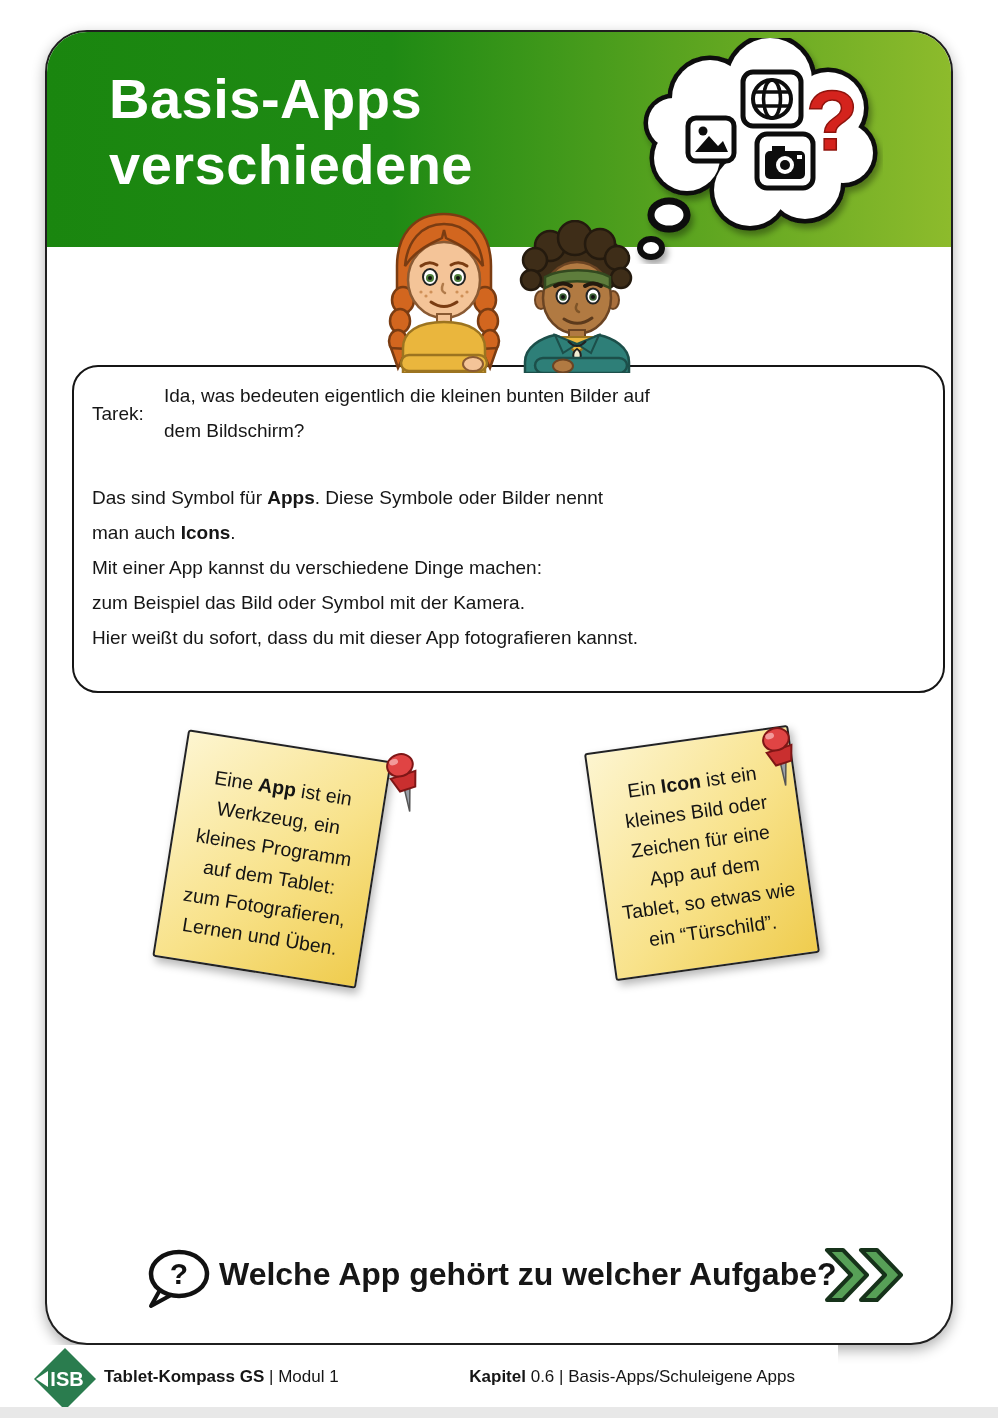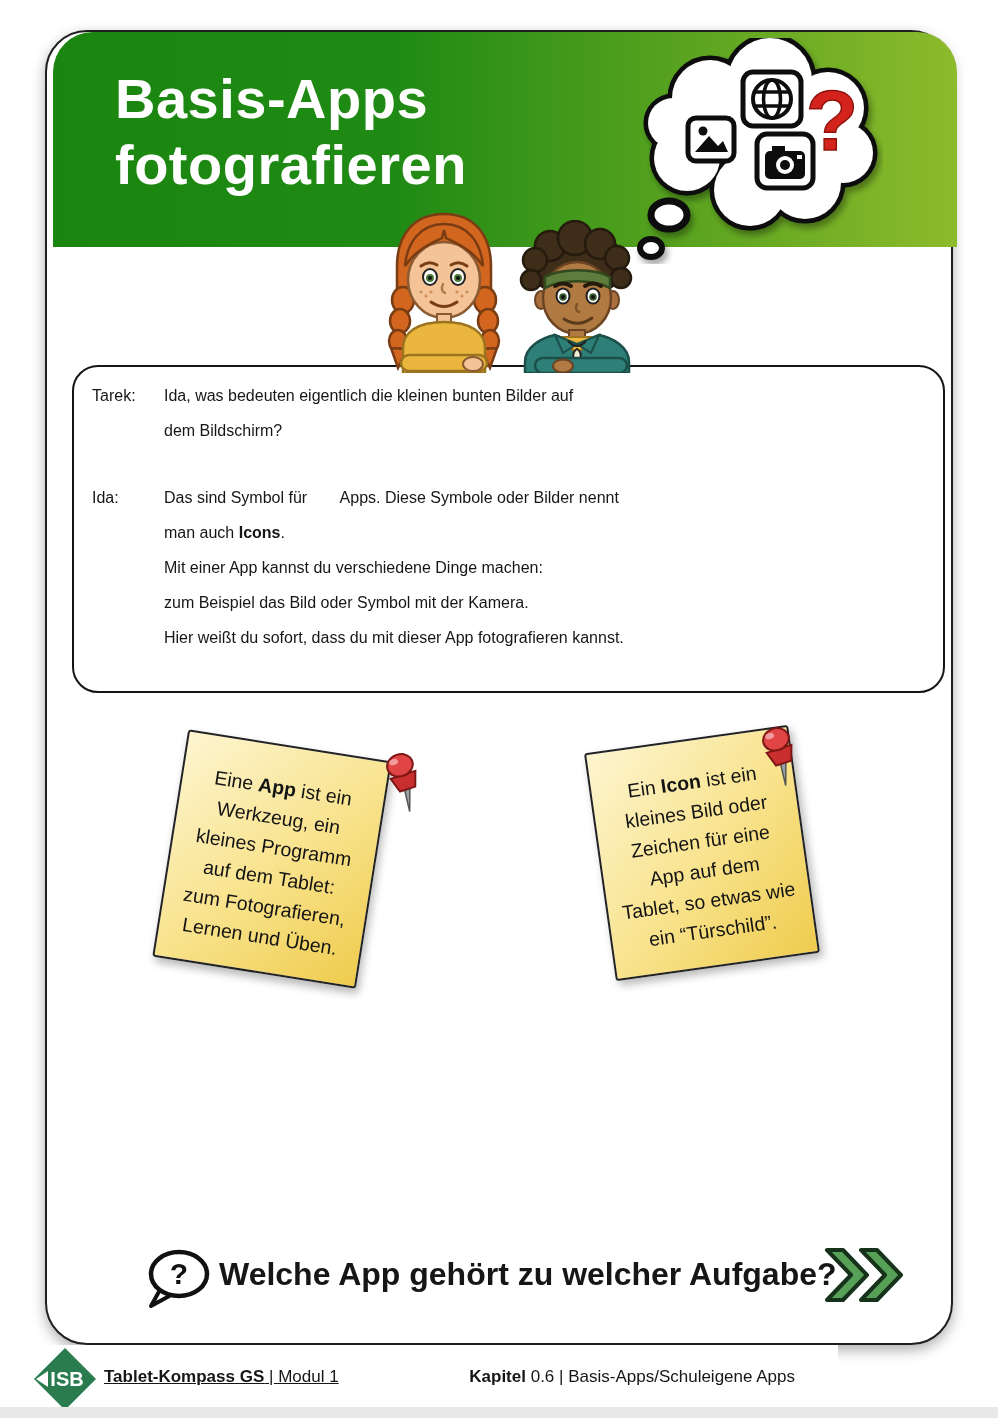--- a/index.html
+++ b/index.html
@@ -6,39 +6,39 @@
   html,body { width:998px; height:1418px; background:#ffffff;
     font-family:"Liberation Sans", sans-serif; color:#161616; }
   .page { position:relative; width:998px; height:1418px; overflow:hidden; background:#fff; }
 
   
   .card { position:absolute; left:45px; top:30px; width:908px; height:1315px;
     background:#fff; border:2px solid #1f1f1f; border-radius:42px;
     box-shadow:0 5px 14px rgba(0,0,0,.32); }
 
   
-  .header { position:absolute; left:6px; top:0; width:100%; height:215px;
+  .header { position:absolute; left:0; top:0; width:100%; height:215px;
     border-radius:40px 40px 0 0; z-index:1;
     background:linear-gradient(90deg,#1a860f 0%,#1f8a14 38%,#5da520 72%,#8dbb2c 100%); }
   .title { position:absolute; left:62px; top:34px; color:#fff;
     font-size:56px; font-weight:600; line-height:66px; letter-spacing:.5px; }
 
   
   .bubble { position:absolute; left:588px; top:6px; width:248px; height:226px; z-index:2; }
 
   
   .kid { position:absolute; z-index:3; }
   .kid.girl { left:336px; top:176px; width:122px; height:165px; }
   .kid.boy  { left:458px; top:188px; width:150px; height:153px; }
 
   
   .dialog { position:absolute; left:25px; top:333px; width:873px; height:328px;
     background:#fff; border:2.5px solid #151515; border-radius:26px; z-index:2;
     padding:11px 22px 0 18px; }
-  .dlg-entry { display:flex; font-size:16px; line-height:35px; }
+  .dlg-entry { display:flex; font-size:19px; line-height:35px;align-items:center; }
   .dlg-entry + .dlg-entry { margin-top:32px; }
   .speaker { flex:0 0 72px; }
   .dlg-lines { flex:1; }
 
   
   .note { position:absolute; width:206px; min-height:210px; padding:26px 10px 20px;
     background:linear-gradient(135deg,#fdf5d0 0%,#f8e28a 55%,#efcc4e 100%);
     border:2px solid #222; border-radius:3px;
     box-shadow:3px 5px 9px rgba(0,0,0,.28);
     font-size:19.5px; line-height:30px; text-align:center; color:#141414; z-index:2; }
@@ -50,36 +50,36 @@
 
   
   .question-row { position:absolute; left:0; top:1202px; width:100%; height:70px; z-index:2; }
   .q-icon { position:absolute; left:98px; top:14px; width:68px; height:62px; }
   .q-text { position:absolute; left:172px; top:22px; font-size:32px; font-weight:700; }
   .chevrons { position:absolute; left:774px; top:8px; width:86px; height:66px; }
 
   
   .footer { position:absolute; left:0; top:1345px; width:838px; height:63px; background:#fff; }
   .isb-logo { position:absolute; left:33px; top:2px; width:64px; height:64px; }
-  .foot-left { position:absolute; left:104px; top:22px; font-size:17px;text-decoration:underline; }
+  .foot-left { position:absolute; left:104px; top:22px; font-size:17px; }
   .foot-right { position:absolute; right:43px; top:22px; font-size:17px; }
   .bold { font-weight:700; }
   .bottom-strip { position:absolute; left:0; top:1407px; width:998px; height:11px; background:#e8e8e8; }
 </style>
 </head>
 <body>
 
 <div class="page">
 
   <div class="card">
 
     <div class="header">
       <div class="title">
         <div>Basis-Apps</div>
-        <div>fotografieren</div>
+        <div>verschiedene</div>
       </div>
     </div>
 
     <div class="bubble">
       <svg viewBox="0 0 248 226" width="248" height="226">
         <defs>
           <filter id="ds" x="-20%" y="-20%" width="150%" height="150%">
             <feDropShadow dx="3" dy="5" stdDeviation="3" flood-opacity="0.35"></feDropShadow>
           </filter>
         </defs>
@@ -244,23 +244,22 @@
 
     <div class="dialog">
       <div class="dlg-entry">
         <span class="speaker">Tarek:</span>
         <div class="dlg-lines">
             <div><span>Ida, was bedeuten eigentlich die kleinen bunten Bilder auf</span></div>
             <div><span>dem Bildschirm?</span></div>
           </div>
       </div>
       <div class="dlg-entry">
-        <span class="speaker">Ida:</span>
         <div class="dlg-lines">
-            <div><span>Das sind Symbol für </span><span style="font-weight: 400; margin-left: 28px;">Apps</span><span>. Diese Symbole oder Bilder nennt</span></div>
+            <div><span>Das sind Symbol für </span><span style="font-weight: 700;">Apps</span><span>. Diese Symbole oder Bilder nennt</span></div>
             <div><span>man auch </span><span style="font-weight: 700;">Icons</span><span>.</span></div>
             <div><span>Mit einer App kannst du verschiedene Dinge machen:</span></div>
             <div><span>zum Beispiel das Bild oder Symbol mit der Kamera.</span></div>
             <div><span>Hier weißt du sofort, dass du mit dieser App fotografieren kannst.</span></div>
           </div>
       </div>
     </div>
 
     <div class="note left">
         <div><span>Eine </span><span style="font-weight: 700;">App</span><span> ist ein</span></div>

